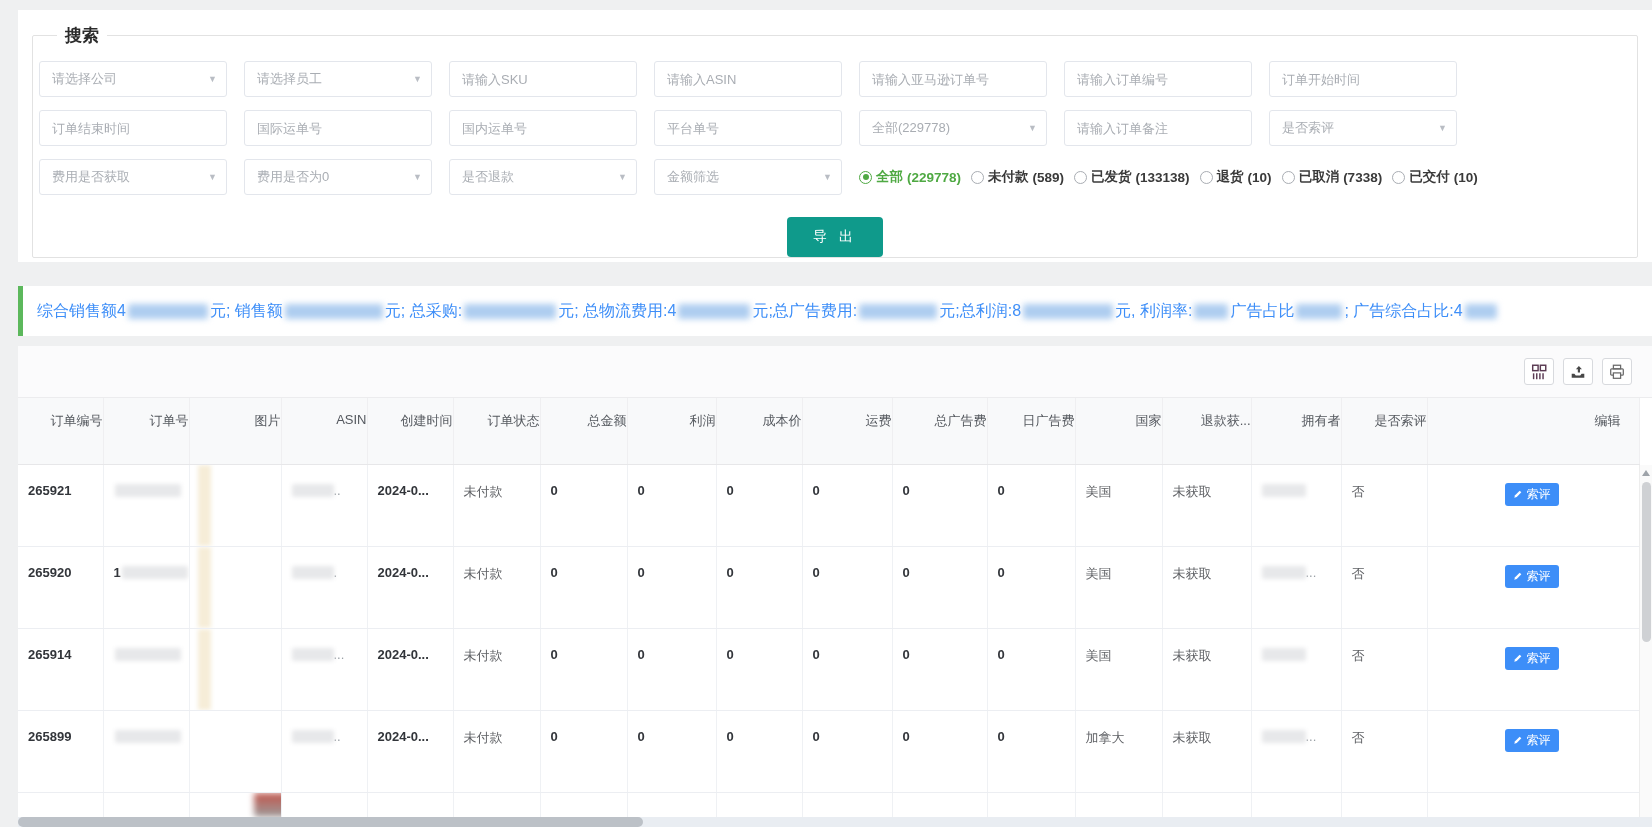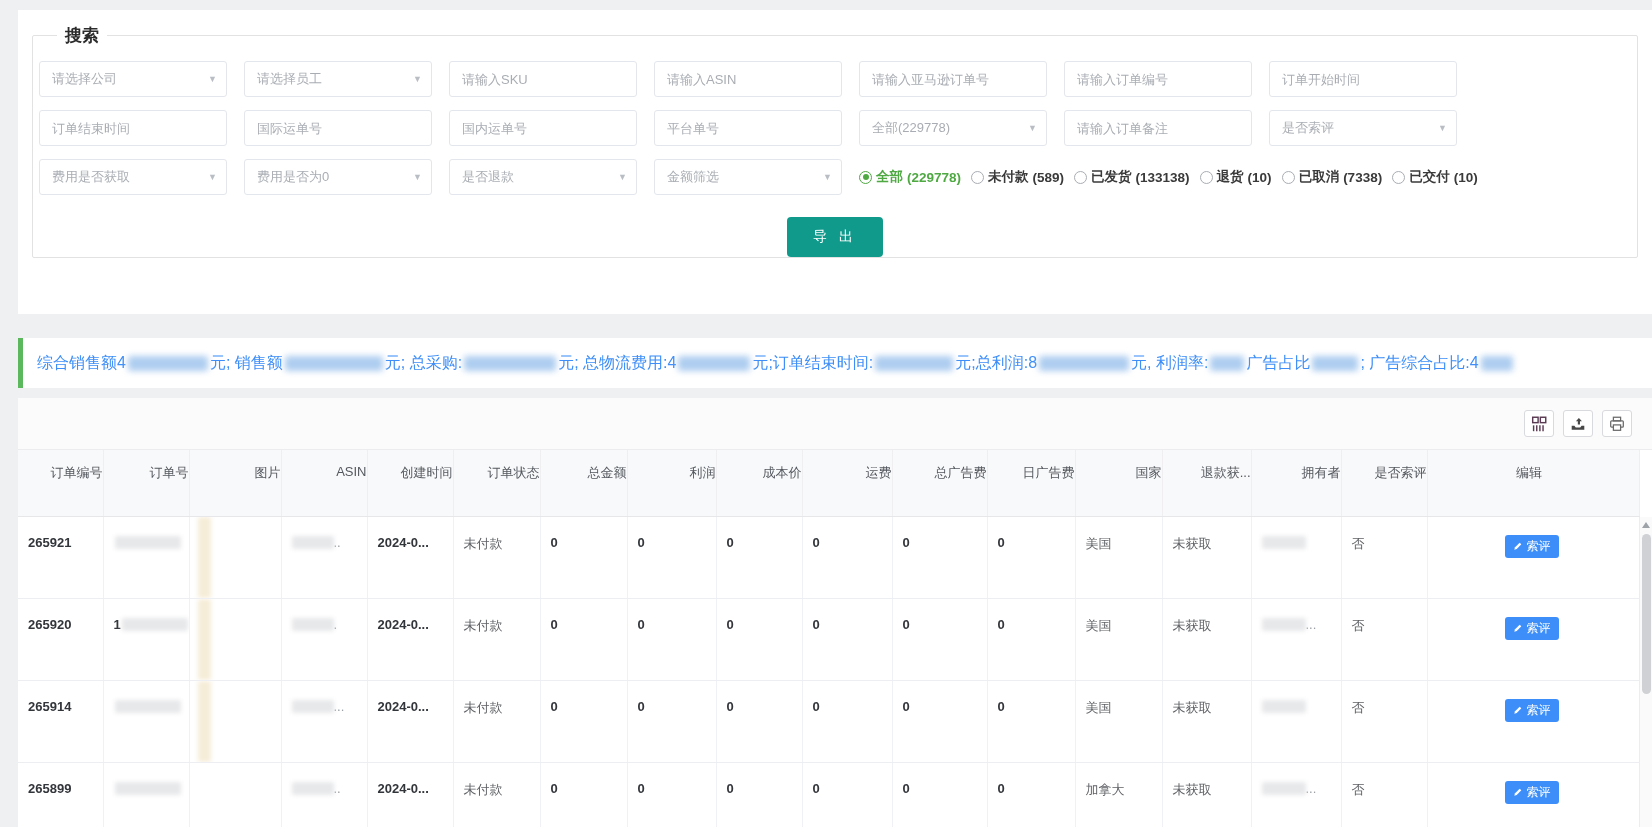--- a/index.html
+++ b/index.html
@@ -2,21 +2,21 @@
 <html><head>
 <meta charset="utf-8">
 <style>
   *{box-sizing:border-box}
   html,body{margin:0;padding:0}
   body{width:1652px;height:827px;background:#eff0f1;font-family:"Liberation Sans","DejaVu Sans",sans-serif;color:#606266;overflow:hidden}
   .wrap{padding:10px 0 0 18px}
   .panel{background:#fff}
 
   
-  .search-panel{height:304px;padding:14px 14px 0}
+  .search-panel{height:252px;padding:14px 14px 0}
   fieldset.sbox{border:1px solid #e2e2e2;border-radius:2px;margin:0;padding:14px 6px 16px 6px;height:234px}
   legend.slegend{font-size:17px;color:#2b2b2b;font-weight:600;padding:0 8px;margin-left:18px}
   .fgrid{display:grid;grid-template-columns:repeat(7,188px);column-gap:17px;row-gap:13px}
   .field{position:relative;height:36px;border:1px solid #e3e6ec;border-radius:3px;background:#fff;display:flex;align-items:center;padding:0 26px 0 12px;font-size:13px;color:#a9adb3;cursor:pointer;white-space:nowrap;overflow:hidden}
   .field .caret{position:absolute;right:9px;top:50%;transform:translateY(-50%);font-size:9px;color:#b9bdc4}
   .inp{height:36px;border:1px solid #e3e6ec;border-radius:3px;padding:0 12px;font-size:13px;color:#606266;width:188px;outline:none;background:#fff}
   .inp::placeholder{color:#a9adb3}
   .radio-zone{grid-column:5/8;display:flex;align-items:center;gap:10px;white-space:nowrap;width:max-content}
   .radio{display:inline-flex;align-items:center;gap:4px;cursor:pointer;font-size:13.5px;font-weight:700;color:#3a3a3a}
   .rc{width:13px;height:13px;border:1px solid #a9adb3;border-radius:50%;background:#fff;position:relative;flex:none}
@@ -46,21 +46,21 @@
   .blur{display:inline-block;height:13px;background:#e7e8ea;filter:blur(2px);border-radius:2px;vertical-align:-2px}
   .bl-sn{width:66px}.bl-asin{width:42px}.bl-owner{width:44px}
   td.c-img{padding:0;position:relative}
   td.c-img.side::before{content:"";position:absolute;left:8px;top:0;bottom:0;width:13px;background:#f6edd8;filter:blur(2px)}
   .imgblur{width:36px;height:100%;margin-left:54px;filter:blur(3px);border-radius:2px}
   .img-r0{background:linear-gradient(180deg,#fdf3d2 0%,#f3cb5e 35%,#efb640 100%)}
   .img-r1{background:linear-gradient(180deg,#efb640 0%,#f2c252 55%,#f6ecc4 100%)}
   .img-r2{background:linear-gradient(180deg,#f9f2df 0%,#f7efd4 55%,#f0ab3c 100%)}
   .img-r3{background:linear-gradient(180deg,#efa93a 0%,#e89b33 60%,#cf6b45 100%)}
   .img-r4{background:linear-gradient(180deg,#c2574d 0%,#9c9c9c 100%);height:24px}
-  th.c-edit{text-align:center;padding-right:18px}
+  th.c-edit{text-align:right;padding-right:18px}
   td.c-edit{text-align:right;padding-right:80px}
   .btn-review{background:#3d8ef8;color:#fff;border:none;border-radius:3px;height:23px;padding:0 8px;font-size:12px;display:inline-flex;align-items:center;gap:4px;cursor:pointer;font-family:inherit}
 
   
   .vscroll{position:absolute;top:119px;right:0;width:13px;bottom:10px;background:#fafafa;border-left:1px solid #ededed}
   .vs-arrow{width:0;height:0;border-left:4px solid transparent;border-right:4px solid transparent;border-bottom:6px solid #9ea3a9;margin:5px auto 6px}
   .vs-thumb{width:9px;margin:0 auto;height:160px;background:#cfd1d4;border-radius:5px}
   .hscroll{position:absolute;left:0;right:0;bottom:0;height:10px;background:#e9edf2}
   .hs-thumb{height:10px;width:625px;background:#bcc1c7;border-radius:5px}
 </style>
@@ -159,21 +159,21 @@
 
   <section class="summary">
     <span>综合销售额4</span>
       <span class="sblur" style="width:80px"></span>
       <span>元; 销售额</span>
       <span class="sblur" style="width:98px"></span>
       <span>元; 总采购:</span>
       <span class="sblur" style="width:92px"></span>
       <span>元; 总物流费用:4</span>
       <span class="sblur" style="width:72px"></span>
-      <span>元;订单结束时间:</span>
+      <span>元;总广告费用:</span>
       <span class="sblur" style="width:78px"></span>
       <span>元;总利润:8</span>
       <span class="sblur" style="width:90px"></span>
       <span>元, 利润率:</span>
       <span class="sblur" style="width:34px"></span>
       <span> 广告占比</span>
       <span class="sblur" style="width:46px"></span>
       <span> ; 广告综合占比:4</span>
       <span class="sblur" style="width:32px"></span>
   </section>

